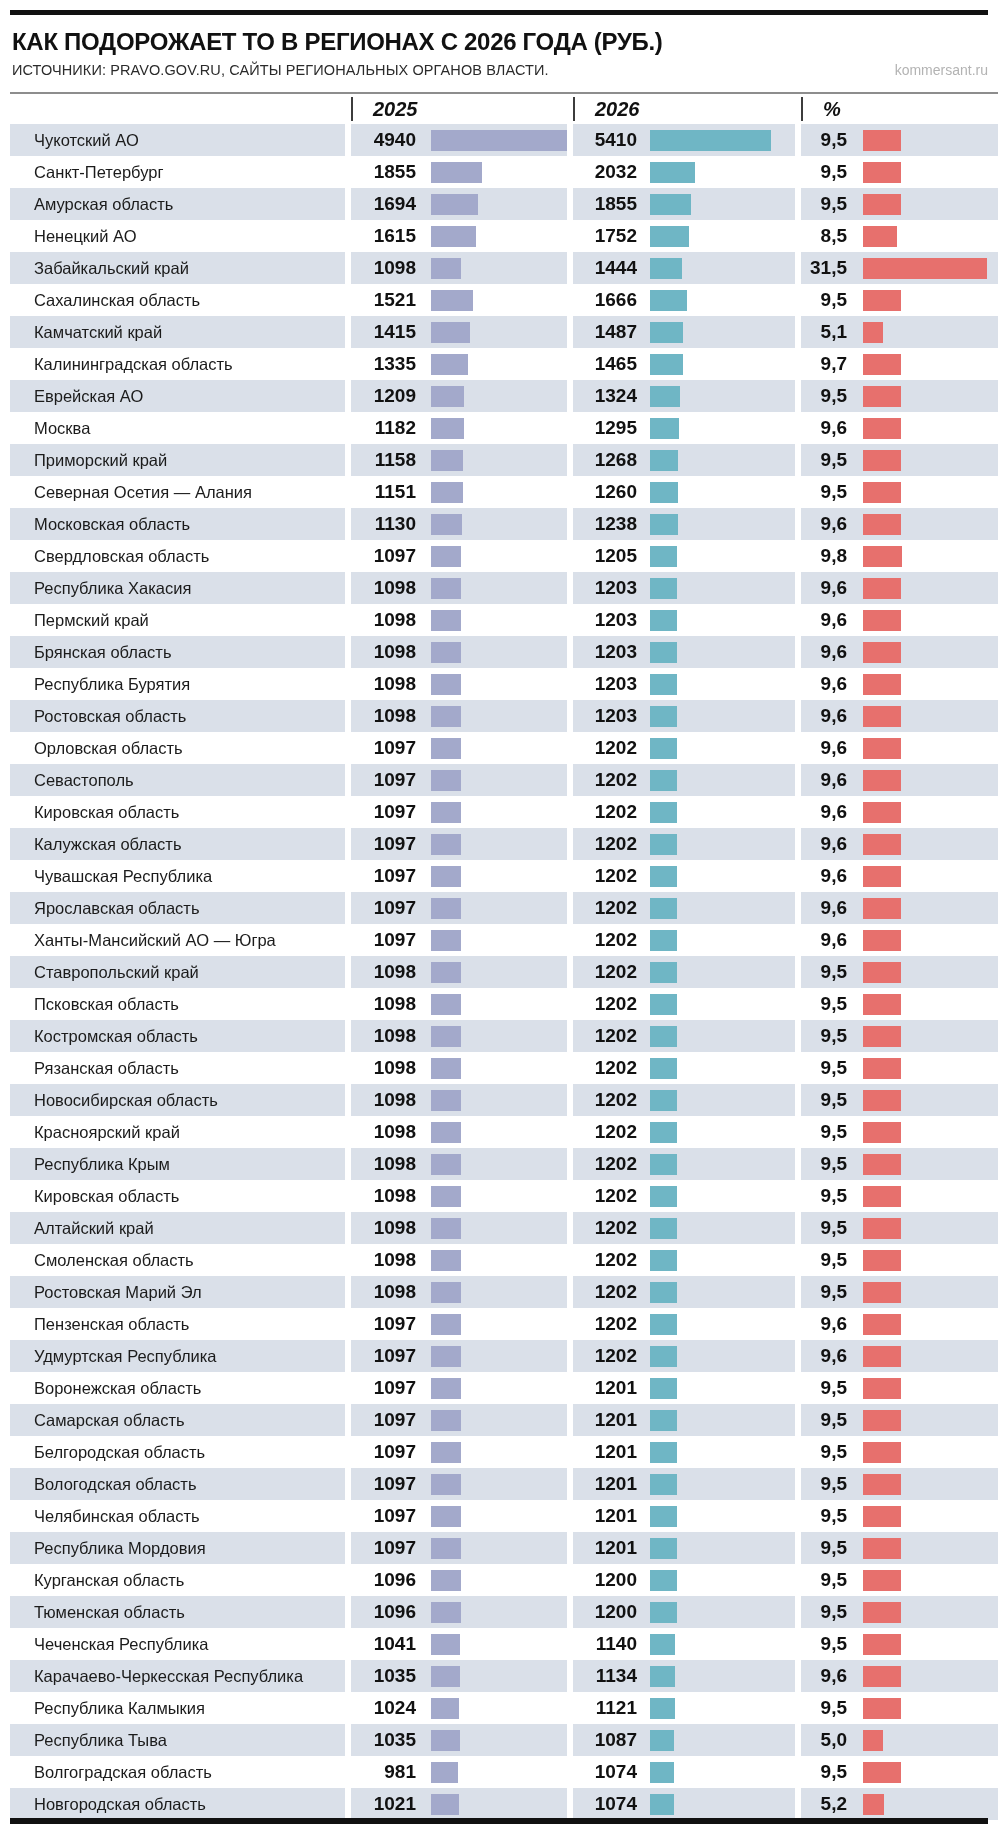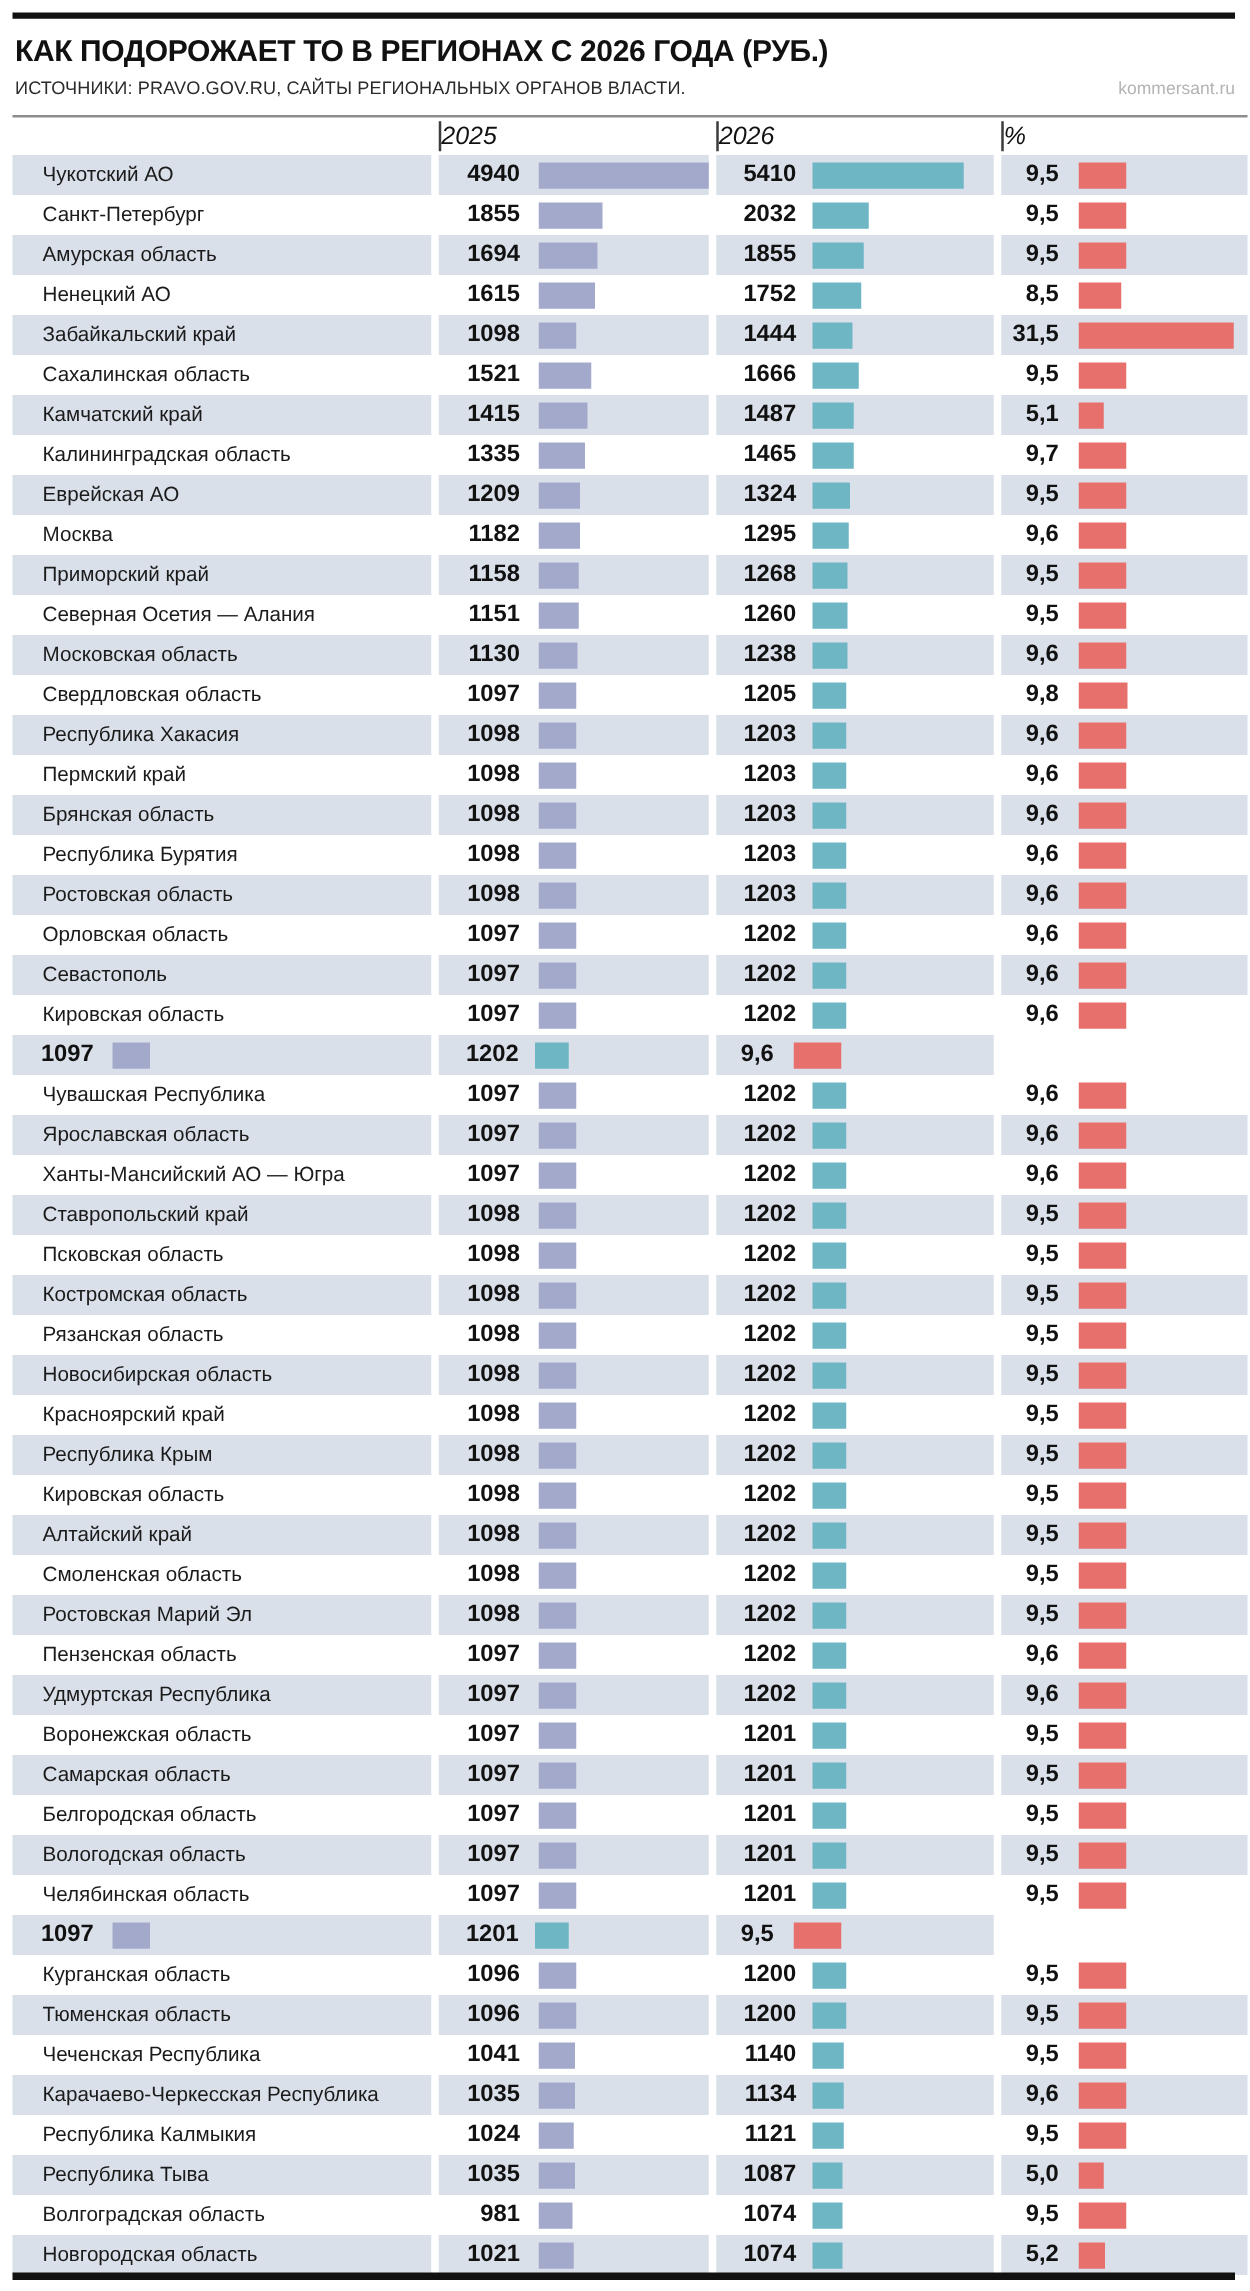--- a/index.html
+++ b/index.html
@@ -38,21 +38,22 @@
     column-gap:6px;
   }
   .col-headers{
     border-top:2px solid #8d8d8d;
     height:30px;
     align-items:center;
   }
   .col-headers .hcell{
     height:24px;display:flex;align-items:center;
     border-left:2.5px solid #3c3c3c;
-    font-size:20px;font-weight:400;font-style:italic;color:#111;
+    padding-left:20px;
+    font-size:20px;font-weight:700;font-style:italic;color:#111;
   }
   .rows{margin-top:0;}
   .row{
     height:32px;
   }
   .row .cell{
     display:flex;align-items:center;height:100%;
   }
   .row.striped .cell{background:#dae0e9;}
   .cell.name{padding-left:24px;box-sizing:border-box;font-size:16.5px;color:#1b1b1b;}
@@ -549,20 +550,21 @@
             </div>
           </div>
           <div class="cell">
             <div class="valbox vp">9,6</div>
             <div class="track tp">
               <div class="bar" style="width: 38px; background: rgb(231, 112, 109);"></div>
             </div>
           </div>
         </div>
         <div class="grid row striped">
+          <div class="cell name">Калужская область</div>
           <div class="cell">
             <div class="valbox v25">1097</div>
             <div class="track t25">
               <div class="bar" style="width: 30px; background: rgb(163, 169, 203);"></div>
             </div>
           </div>
           <div class="cell">
             <div class="valbox v26">1202</div>
             <div class="track t26">
               <div class="bar" style="width: 27px; background: rgb(111, 182, 197);"></div>
@@ -1010,20 +1012,21 @@
             </div>
           </div>
           <div class="cell">
             <div class="valbox vp">9,5</div>
             <div class="track tp">
               <div class="bar" style="width: 38px; background: rgb(231, 112, 109);"></div>
             </div>
           </div>
         </div>
         <div class="grid row striped">
+          <div class="cell name">Республика Мордовия</div>
           <div class="cell">
             <div class="valbox v25">1097</div>
             <div class="track t25">
               <div class="bar" style="width: 30px; background: rgb(163, 169, 203);"></div>
             </div>
           </div>
           <div class="cell">
             <div class="valbox v26">1201</div>
             <div class="track t26">
               <div class="bar" style="width: 27px; background: rgb(111, 182, 197);"></div>

